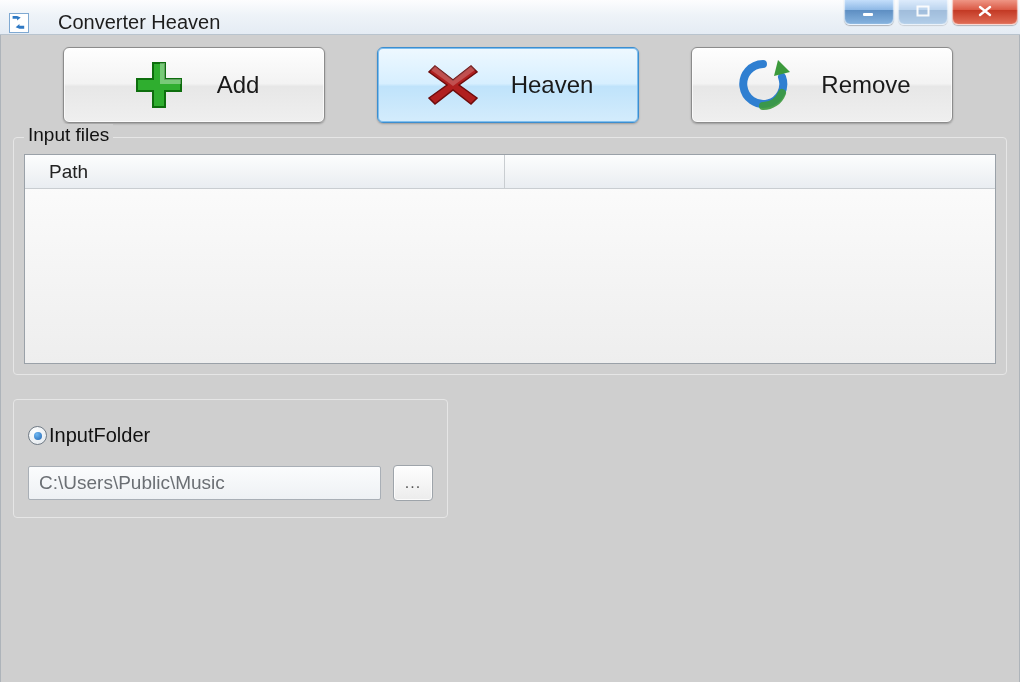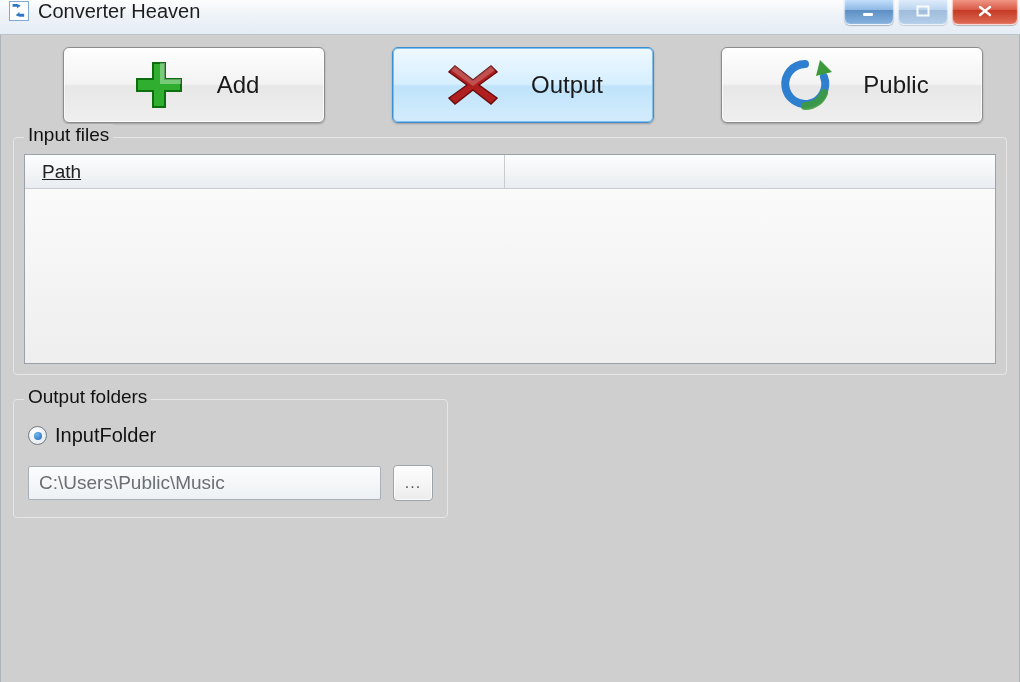--- a/index.html
+++ b/index.html
@@ -14,22 +14,23 @@
     color: #111;
     user-select: none;
   }
 
   
   .titlebar {
     height: 34px;
     background: linear-gradient(#fdfdfe, #eef3f8 45%, #e5ecf4);
     border-bottom: 1px solid #b9c4ce;
     display: flex;
-    align-items: flex-start;
+    align-items: flex-end;
     position: relative;
+    gap: 20px;
   }
   .titlebar .app-icon {
     width: 22px;
     height: 22px;
     margin: 0 8px 0 8px;
     display: inline-flex;
     align-items: center;
     justify-content: center;
   }
   .titlebar .app-title {
@@ -72,21 +73,21 @@
     border-top: none;
     height: calc(682px - 34px);
     box-sizing: border-box;
     padding: 10px 12px 14px 12px;
   }
 
   
   .toolbar {
     display: flex;
     justify-content: space-between;
-    margin: 2px 24px 14px 50px;
+    margin: 2px 54px 14px 50px;
   }
   .tool-btn {
     width: 260px;
     height: 74px;
     border-radius: 6px;
     border: 1px solid #8c8c8c;
     background: linear-gradient(#fefefe, #f3f3f3 48%, #e7e7e7 52%, #efefef);
     box-shadow: 0 1px 2px rgba(0,0,0,0.25), inset 0 0 0 1px rgba(255,255,255,0.7);
     display: flex;
     align-items: center;
@@ -141,42 +142,41 @@
   }
   .listview .headers {
     display: flex;
     height: 34px;
     font-size: 19px;
     color: #222;
   }
   .listview .col {
     display: flex;
     align-items: center;
-    padding: 0 17px;
+    padding: 0 24px;
     border-right: 1px solid #c9cdd1;
     border-bottom: 1px solid #c9cdd1;
     background: linear-gradient(#fcfdfe, #f3f5f7 50%, #e9edf1);
     box-sizing: border-box;
-    text-decoration: underline;
   }
   .listview .col.path { width: 480px; }
   .listview .col.size { width: 98px; }
   .listview .col.fill { flex: 1; border-right: none; }
 
   
   .output-group {
     width: 435px;
     margin-top: 24px;
     padding: 18px 14px 16px 14px;
     box-sizing: border-box;
   }
   .radio-row {
     display: flex;
     align-items: center;
-    gap: 8px;
+    gap: 2px;
     margin: 6px 0 18px 0;
     font-size: 20px;
     color: #111;
   }
   .radio {
     width: 17px;
     height: 17px;
     border-radius: 50%;
     border: 1px solid #6f7a85;
     background: radial-gradient(circle at 35% 30%, #fff, #dfe6ec);
@@ -274,48 +274,47 @@
       <span>Add</span>
     </div>
 
     <div class="tool-btn active">
       <span class="icon">
         <svg width="56" height="50" viewBox="0 0 56 50">
           <path d="M10 6 L28 20 L46 6 L52 12 L34 25 L52 38 L46 44 L28 30 L10 44 L4 38 L22 25 L4 12 Z" fill="#b01f1f" stroke="#6e0c0c" stroke-width="1.5"></path>
           <path d="M10 6 L28 20 L46 6 L50 10 L28 26 L6 10 Z" fill="rgba(255,255,255,0.22)"></path>
         </svg>
       </span>
-      <span>Output</span>
+      <span>Heaven</span>
     </div>
 
     <div class="tool-btn">
       <span class="icon">
         <svg width="58" height="54" viewBox="0 0 58 54">
           <path d="M29 6 a20 20 0 1 0 19 13" fill="none" stroke="#2f7fd1" stroke-width="8" stroke-linecap="round"></path>
           <path d="M44 2 L56 14 L40 18 Z" fill="#3c9a3c"></path>
           <path d="M29 48 a20 20 0 0 0 19 -13" fill="none" stroke="#3c9a3c" stroke-width="8" stroke-linecap="round" opacity="0.9"></path>
         </svg>
       </span>
-      <span>Public</span>
+      <span>Remove</span>
     </div>
 
   </div>
 
   <div class="groupbox input-group">
     <span class="legend">Input files</span>
     <div class="listview">
       <div class="headers">
         <div class="col path">Path</div>
         <div class="col fill"></div>
       </div>
     </div>
   </div>
 
   <div class="groupbox output-group">
-    <span class="legend">Output folders</span>
 
     <div class="radio-row">
       <span class="radio checked"></span>
       <span>InputFolder</span>
     </div>
 
 
     <div class="path-row">
       <div class="text-input">C:\Users\Public\Music</div>
       <div class="browse-btn">...</div>

